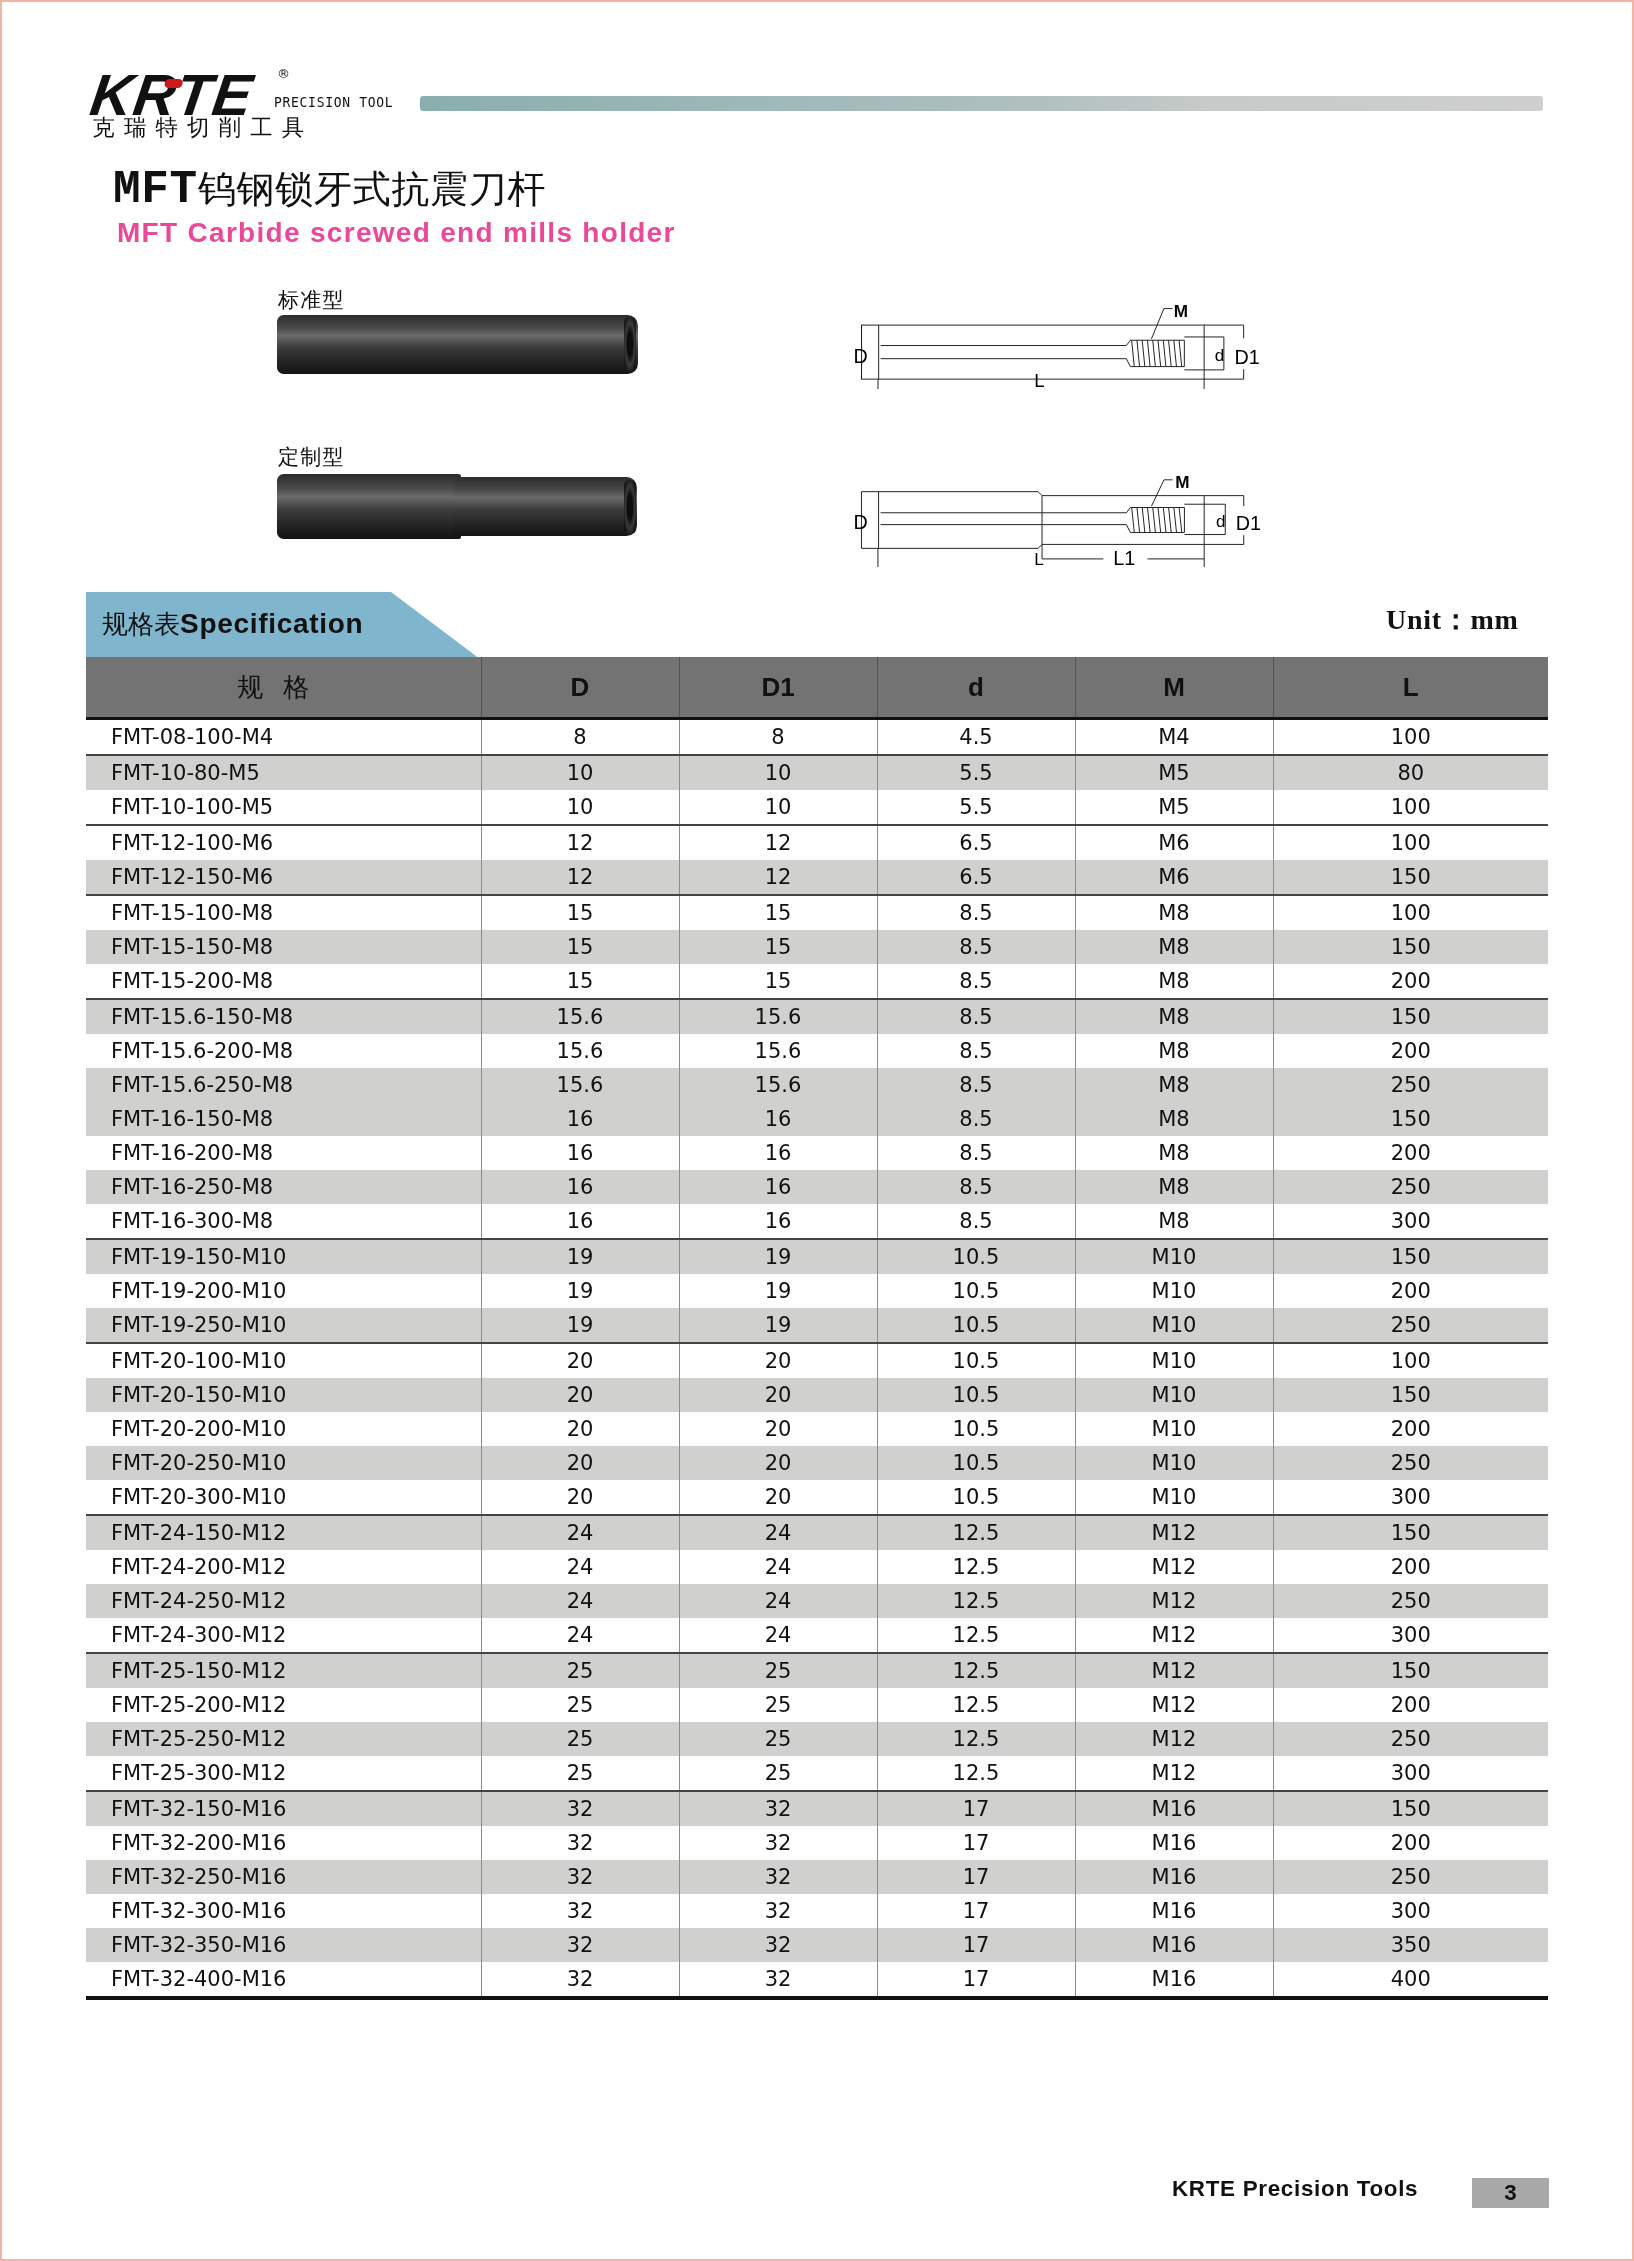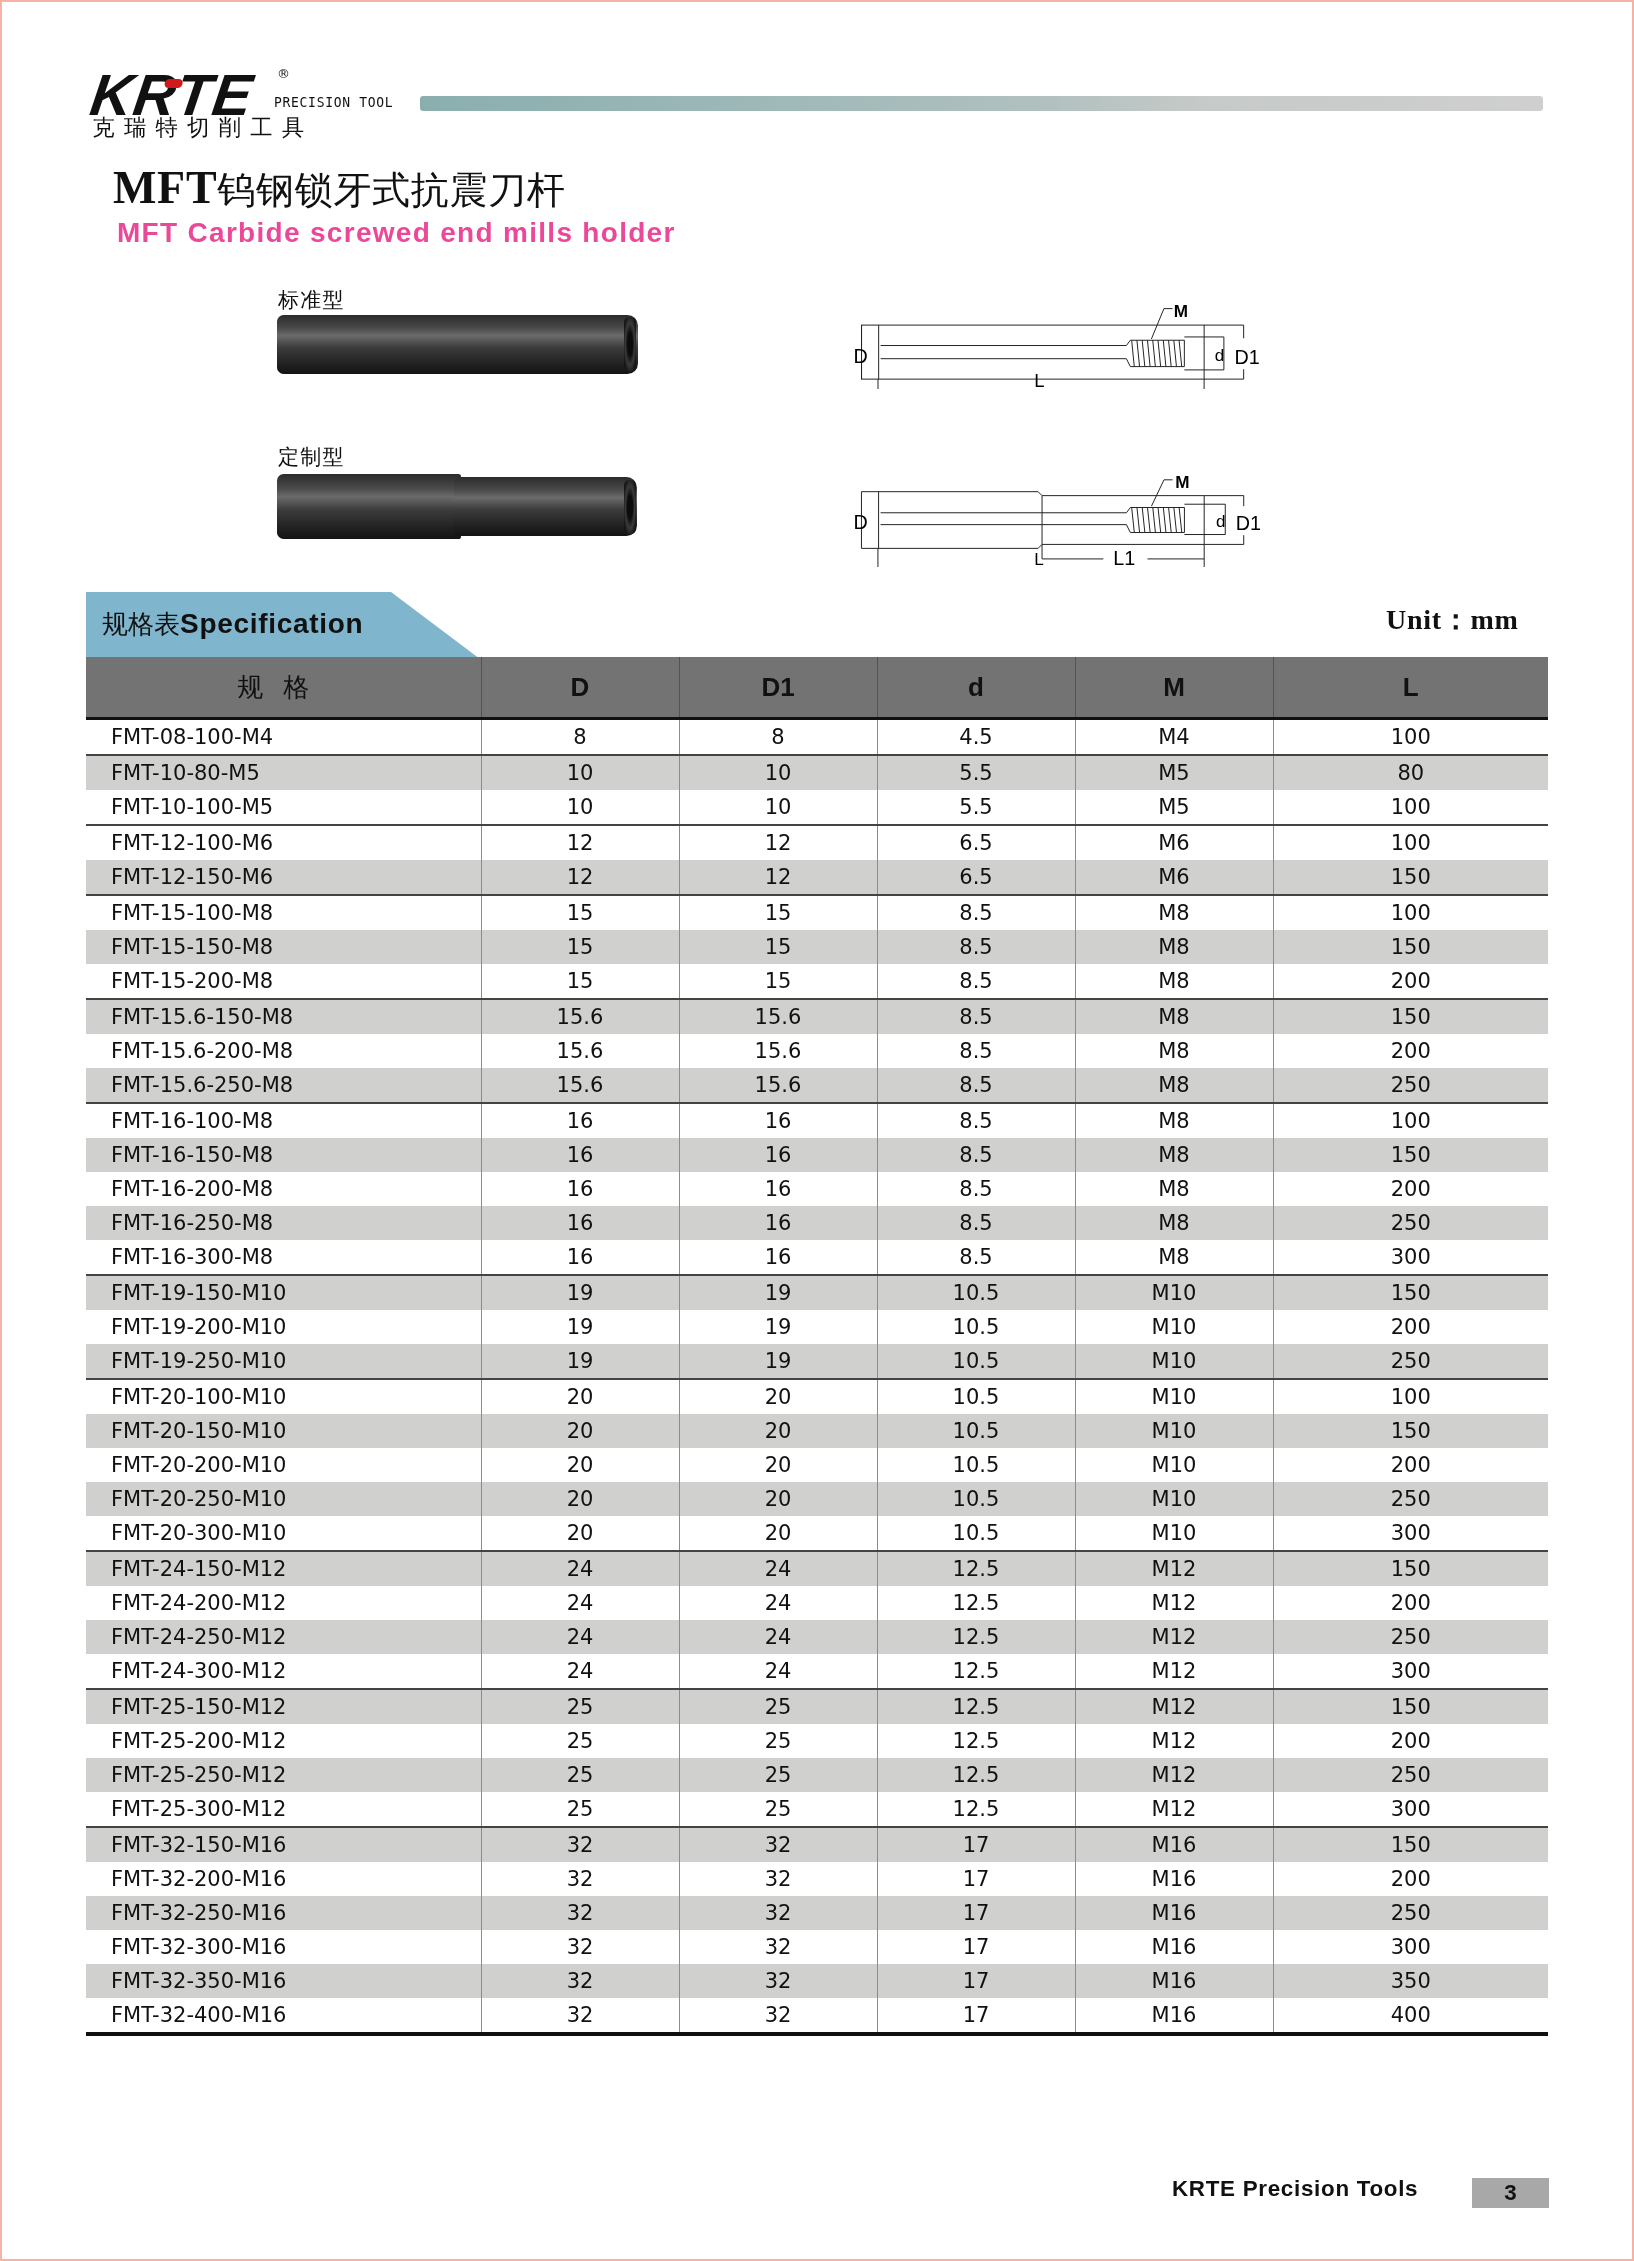--- a/index.html
+++ b/index.html
@@ -11,21 +11,21 @@
   .logo-krte { position:absolute; left:0; top:0; font-family:"Liberation Sans", sans-serif; font-weight:bold; font-style:italic; font-size:58px; letter-spacing:1.3px; line-height:58px; color:#111; transform:skewX(-8deg); }
   .logo-krte .red-bar { position:absolute; left:72px; top:13px; width:18px; height:9.2px; background:#d0191b; border-radius:4.6px; }
   .logo-reg { position:absolute; left:186px; top:0px; font-size:13px; color:#111; }
   .logo-sub { position:absolute; left:183px; top:29px; font-family:"DejaVu Sans Mono", monospace; font-size:13px; letter-spacing:0.7px; color:#111; transform:scaleY(1.1); }
   .logo-cn { position:absolute; left:1.3px; top:46px; font-size:22.4px; letter-spacing:9.2px; color:#111; }
   .header-bar { position:absolute; left:420px; top:96px; width:1123px; height:14.5px; border-radius:3.3px;
     background:linear-gradient(90deg,#8aaeae 0%,#9eb8b8 30%,#b0c0bf 55%,#c6cac8 70%,#cfcfcf 100%); }
 
   
   .title-cn { position:absolute; left:113px; top:165px; font-size:41px; font-weight:bold; letter-spacing:0.7px; color:#111; line-height:46px; }
-  .title-cn .mft { font-family:Liberation Serif, serif; font-weight:bold; font-size:46px; }
+  .title-cn .mft { font-family:Liberation Mono, monospace; font-weight:bold; font-size:46px; }
   .title-cn .cn { font-weight:normal; font-size:38px; }
   .title-en { position:absolute; left:117px; top:217px; font-family:"Liberation Sans", sans-serif; font-weight:bold; font-size:28px; letter-spacing:1.3px; color:#ec4899; }
 
   
   .type-label { position:absolute; font-size:21px; color:#111; letter-spacing:1.3px; }
   .rod { position:absolute; background:linear-gradient(180deg,#2b2b2b 0%,#4a4a4a 22%,#6b6b6b 35%,#3c3c3c 55%,#1f1f1f 85%,#141414 100%); border-radius:6.6px 10.5px 10.5px 6.6px; }
   .rod-end { position:absolute; width:12px; background:radial-gradient(ellipse at center,#0c0c0c 30%,#3a3a3a 55%,#161616 80%); border-radius:5.3px; }
 
   
   .drawing { position:absolute; }
@@ -252,28 +252,20 @@
         <td>200</td>
       </tr>
       <tr class="alt">
         <td>FMT-15.6-250-M8</td>
         <td>15.6</td>
         <td>15.6</td>
         <td>8.5</td>
         <td>M8</td>
         <td>250</td>
       </tr>
-      <tr class="group-start">
-        <td>FMT-16-100-M8</td>
-        <td>16</td>
-        <td>16</td>
-        <td>8.5</td>
-        <td>M8</td>
-        <td>100</td>
-      </tr>
       <tr class="alt">
         <td>FMT-16-150-M8</td>
         <td>16</td>
         <td>16</td>
         <td>8.5</td>
         <td>M8</td>
         <td>150</td>
       </tr>
       <tr>
         <td>FMT-16-200-M8</td>

